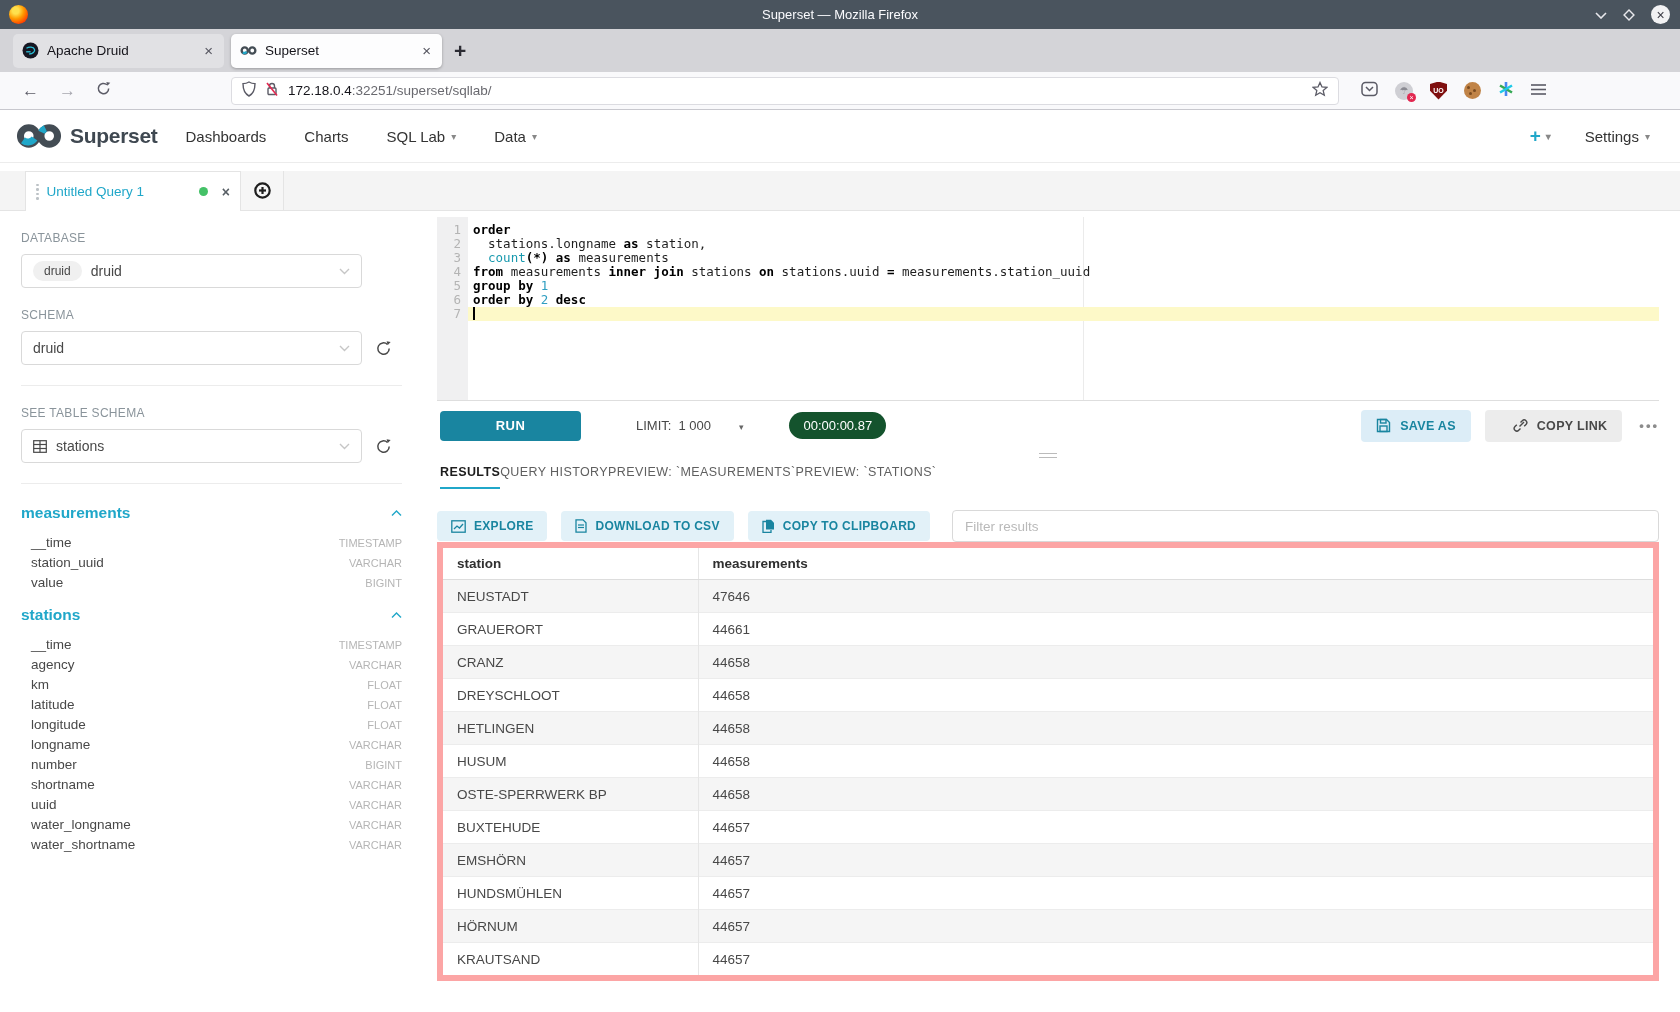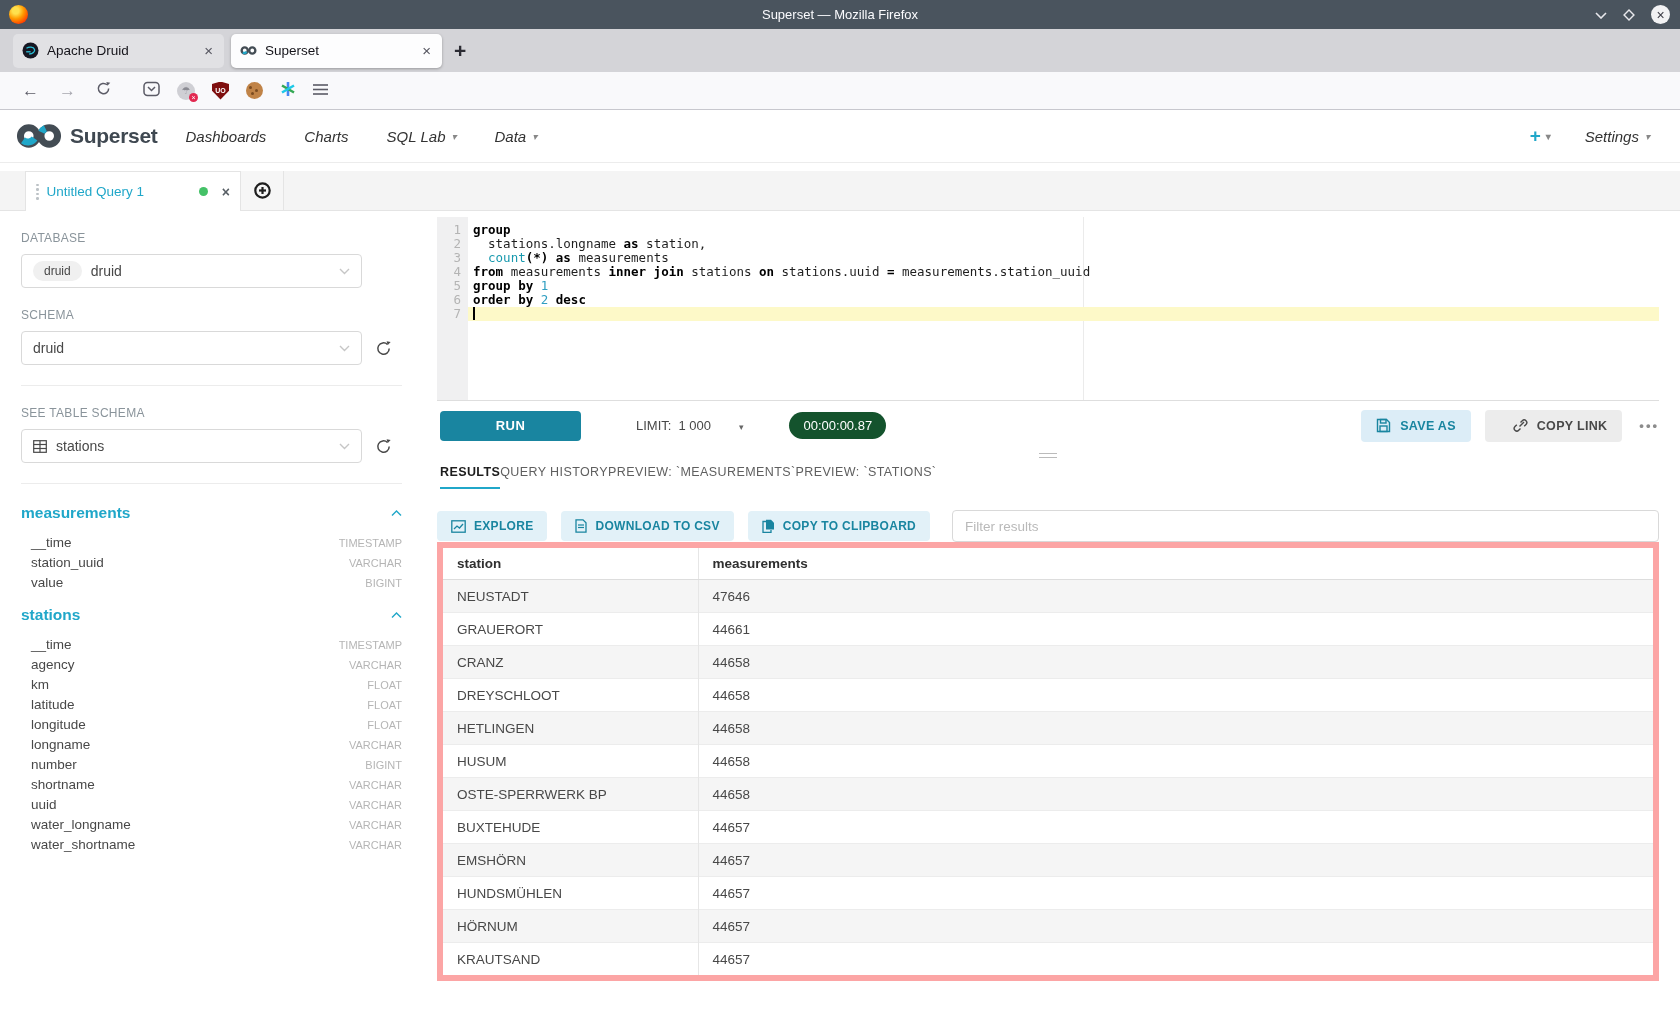--- a/index.html
+++ b/index.html
@@ -47,21 +47,21 @@
   .fpblock { width:18px; height:18px; border-radius:50%; background:#cfcfd4; position:relative;
              display:flex; align-items:center; justify-content:center; color:#8a8a92; font-size:10px; }
   .fpblock .badge { position:absolute; right:-3px; bottom:-2px; width:9px; height:9px; border-radius:50%;
                     background:#e22850; color:#fff; font-size:7px; line-height:9px; text-align:center; }
 
   
   .ss-nav { height:53px; background:#fff; border-bottom:1px solid #ececec;
             display:flex; align-items:center; padding:0 16px; }
   .ss-brand { display:flex; align-items:center; gap:8px; margin-right:28px; }
   .ss-brand-name { font-size:21px; font-weight:bold; color:#3f4851; letter-spacing:-0.3px; }
-  .ss-item { font-size:15px; color:#333; margin-right:38px; display:flex; align-items:center; gap:6px;font-style:italic; }
+  .ss-item { font-size:15px; color:#333; margin-right:38px; display:flex; align-items:center; gap:6px; }
   .caret { font-size:10px; color:#888; }
   .ss-right { margin-left:auto; display:flex; align-items:center; gap:34px; padding-right:14px; }
   .ss-plus { color:#20a7c9; font-size:19px; font-weight:bold; display:flex; align-items:center; gap:5px; }
 
   
   .qtab-strip { height:40px; margin-top:8px; background:#f4f4f4; border-bottom:1px solid #e4e4e4;
                 display:flex; align-items:stretch; }
   .qtab { width:216px; margin-left:25px; background:#fff; border:1px solid #e4e4e4; border-bottom:none;
           margin-bottom:-1px; display:flex; align-items:center; padding:0 10px; gap:8px; }
   .qtab-dots { display:flex; flex-direction:column; gap:2px; }
@@ -191,20 +191,40 @@
 
 <div class="navtoolbar">
   <span class="nav-arrow">←</span>
   <span class="nav-arrow disabled">→</span>
   <span class="reload-ic">
     <svg width="15" height="15" viewBox="0 0 16 16">
         <path d="M13.5 8 a5.5 5.5 0 1 1 -1.8 -4" fill="none" stroke="#5b5b66" stroke-width="1.6"></path>
         <polygon points="11,1 15.2,1.8 12.2,5" fill="#5b5b66"></polygon>
       </svg>
   </span>
+  <div class="urlbar">
+    <span>
+      <svg width="14" height="16" viewBox="0 0 14 16">
+          <path d="M7 1 C9 2.2 11 2.6 13 2.6 C13 8 12 12.5 7 15 C2 12.5 1 8 1 2.6 C3 2.6 5 2.2 7 1 Z" fill="none" stroke="#5b5b66" stroke-width="1.4"></path>
+        </svg>
+    </span>
+    <span>
+      <svg width="14" height="16" viewBox="0 0 14 16">
+          <rect x="3" y="7" width="8" height="6.5" rx="1" fill="none" stroke="#5b5b66" stroke-width="1.4"></rect>
+          <path d="M4.5 7 V5 a2.5 2.5 0 0 1 5 0 v2" fill="none" stroke="#5b5b66" stroke-width="1.4"></path>
+          <line x1="2" y1="2" x2="12" y2="14.5" stroke="#e22850" stroke-width="1.6"></line>
+        </svg>
+    </span>
+    <span class="url-text"><span class="host">172.18.0.4</span><span class="path">:32251/superset/sqllab/</span></span>
+    <span>
+      <svg width="16" height="16" viewBox="0 0 16 16">
+          <path d="M8 1.5 L10 6 L14.8 6.4 L11.2 9.6 L12.3 14.3 L8 11.8 L3.7 14.3 L4.8 9.6 L1.2 6.4 L6 6 Z" fill="none" stroke="#5b5b66" stroke-width="1.3"></path>
+        </svg>
+    </span>
+  </div>
   <div class="ext-icons">
     <span>
       <svg width="17" height="16" viewBox="0 0 17 16">
           <rect x="1" y="1.5" width="15" height="13" rx="3.5" fill="none" stroke="#5b5b66" stroke-width="1.5"></rect>
           <polyline points="5,6 8.5,9.5 12,6" fill="none" stroke="#5b5b66" stroke-width="1.5"></polyline>
         </svg>
     </span>
     <span class="fpblock">☂<span class="badge">×</span></span>
     <span class="ublock">UO</span>
     <span class="cookie">
@@ -430,21 +450,21 @@
           <div>3</div>
           <div>4</div>
           <div>5</div>
           <div>6</div>
           <div>7</div>
         </div>
       <div class="code">
         <div class="print-margin"></div>
         <div class="active-line"></div>
         <div class="cursor"></div>
-      <div class="ed-line"><span class="tk-kw">group</span></div>
+      <div class="ed-line"><span class="tk-kw">order</span></div>
           <div class="ed-line"><span>  stations.longname </span><span class="tk-kw">as</span><span> station,</span></div>
           <div class="ed-line"><span>  </span><span class="tk-fn">count</span><span class="tk-kw">(*)</span><span> </span><span class="tk-kw">as</span><span> measurements</span></div>
           <div class="ed-line"><span class="tk-kw">from</span><span> measurements </span><span class="tk-kw">inner join</span><span> stations </span><span class="tk-kw">on</span><span> stations.uuid </span><span class="tk-kw">=</span><span> measurements.station_uuid</span></div>
           <div class="ed-line"><span class="tk-kw">group by</span><span> </span><span class="tk-num">1</span></div>
           <div class="ed-line"><span class="tk-kw">order by</span><span> </span><span class="tk-num">2</span><span> </span><span class="tk-kw">desc</span></div>
           <div class="ed-line"></div>
         </div>
     </div>
 
     <div class="sql-toolbar">

